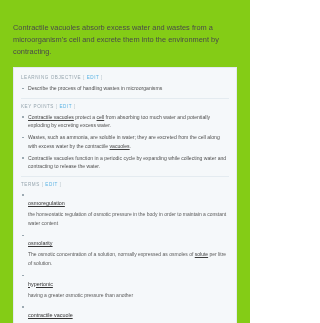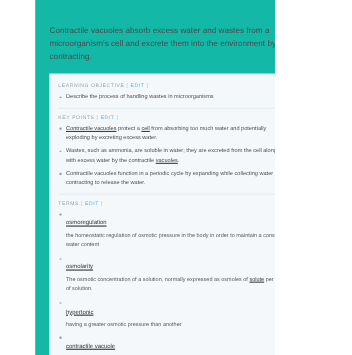--- a/index.html
+++ b/index.html
@@ -11,24 +11,23 @@
     height: 323px;
     background: #ffffff;
     font-family: "Liberation Sans", sans-serif;
     color: #3d3d3d;
     overflow: hidden;
   }
   .page {
     width: 250px;
     height: 323px;
     position: relative;
-    background: #14b8a6;
+    background: #84cc16;
     box-sizing: border-box;
     padding: 0 13px;
-    margin-left: 32px;
   }
   .summary {
     font-size: 7.4px;
     line-height: 1.62;
     color: #4a4a4a;
     padding-top: 22px;
     padding-bottom: 9px;
     letter-spacing: 0.02px;
   }
   .card {

